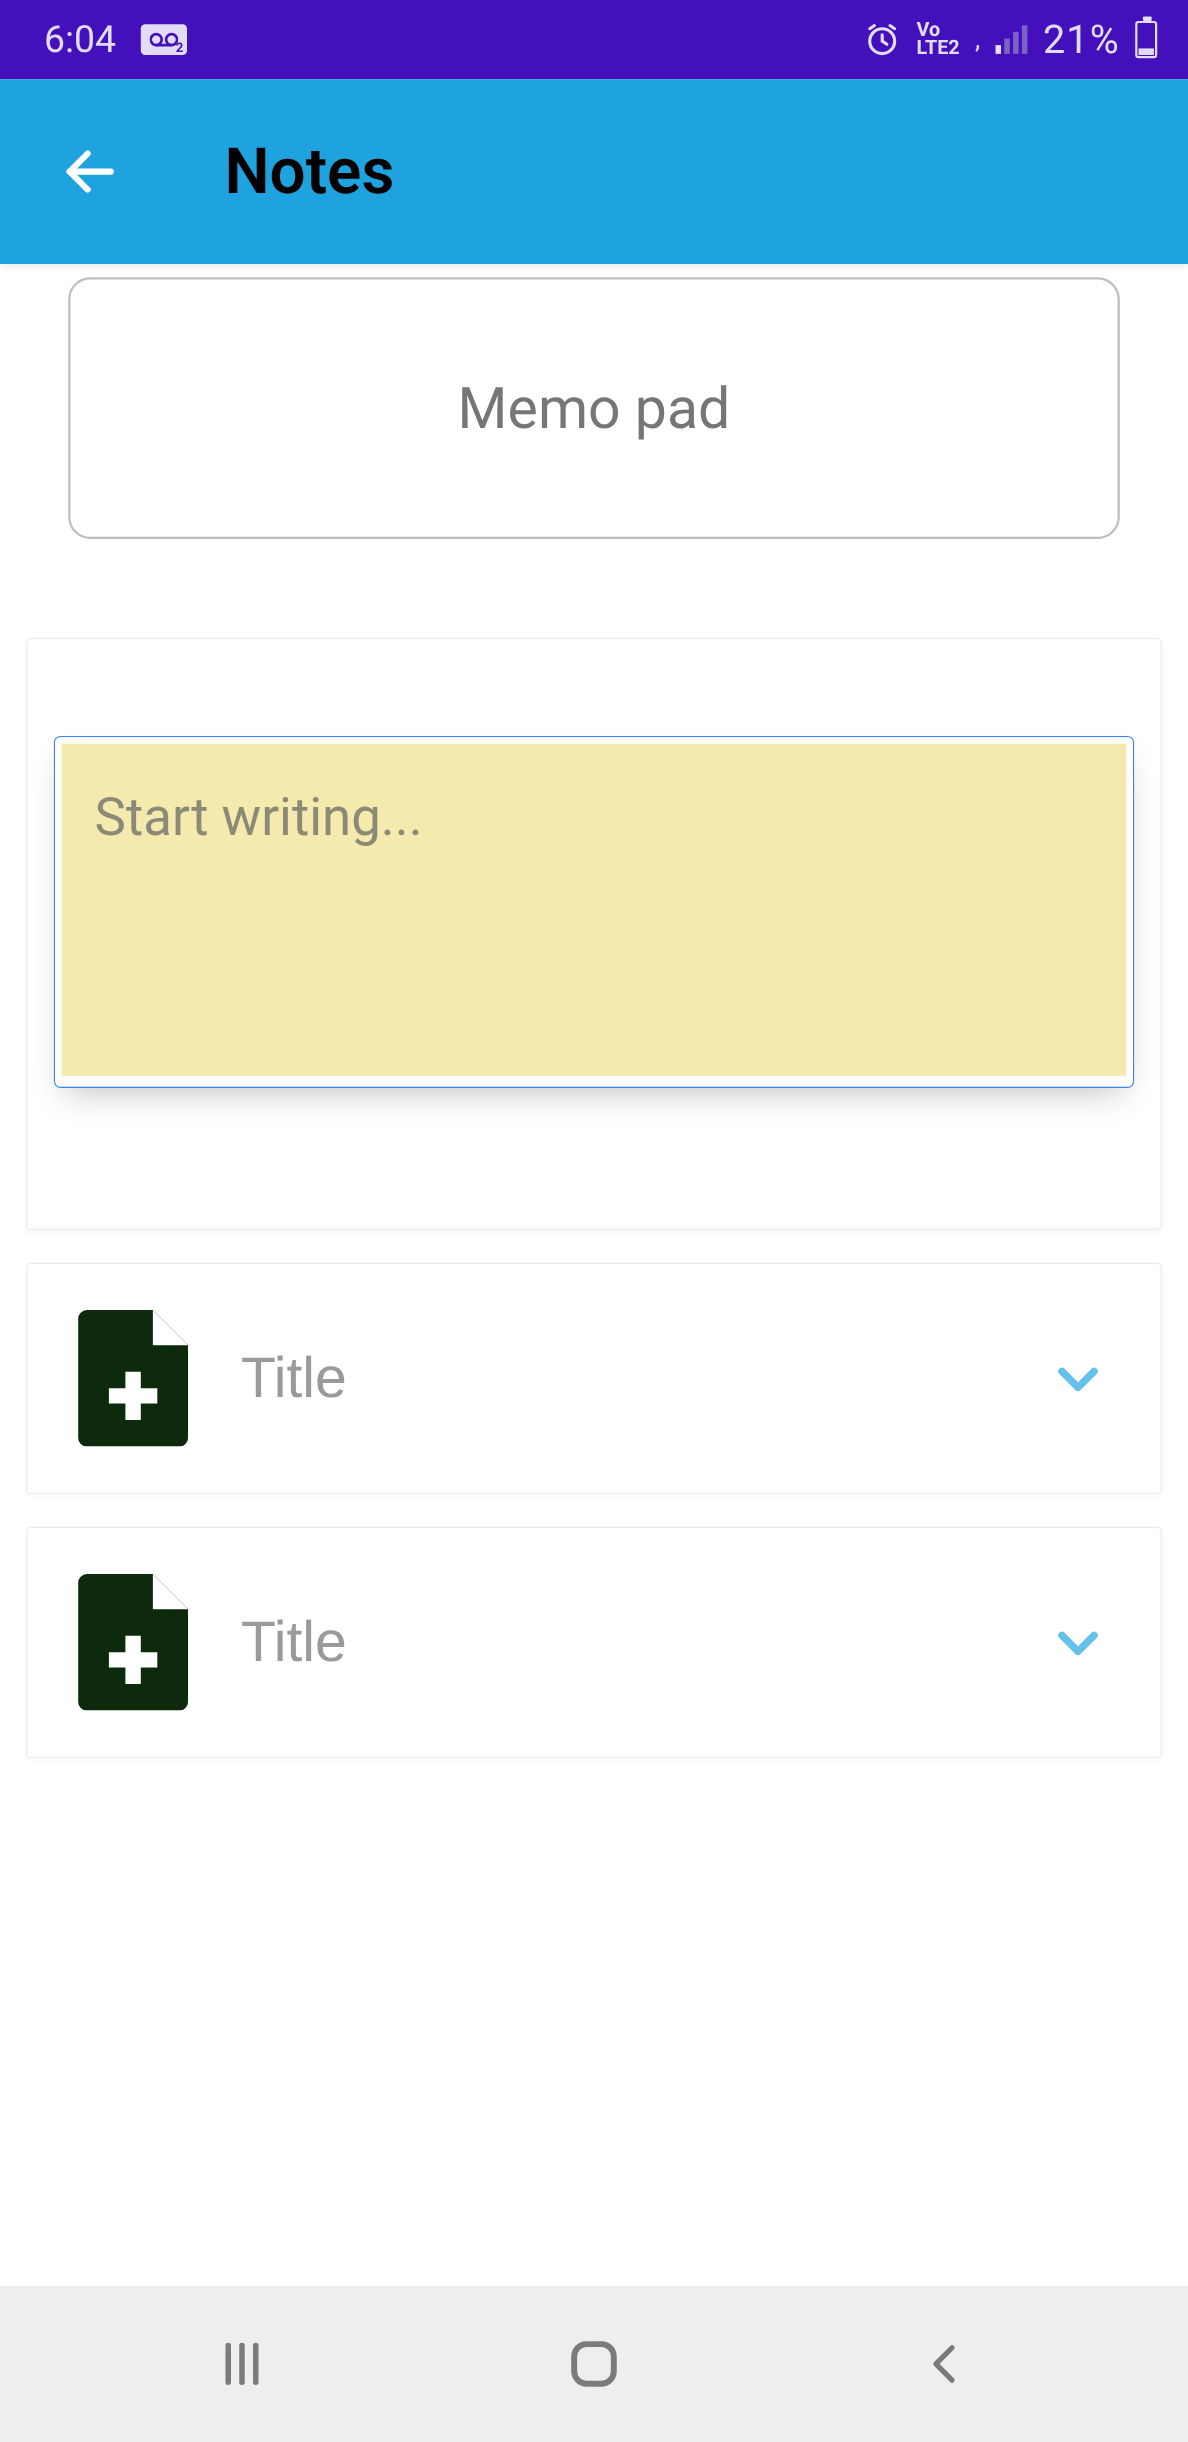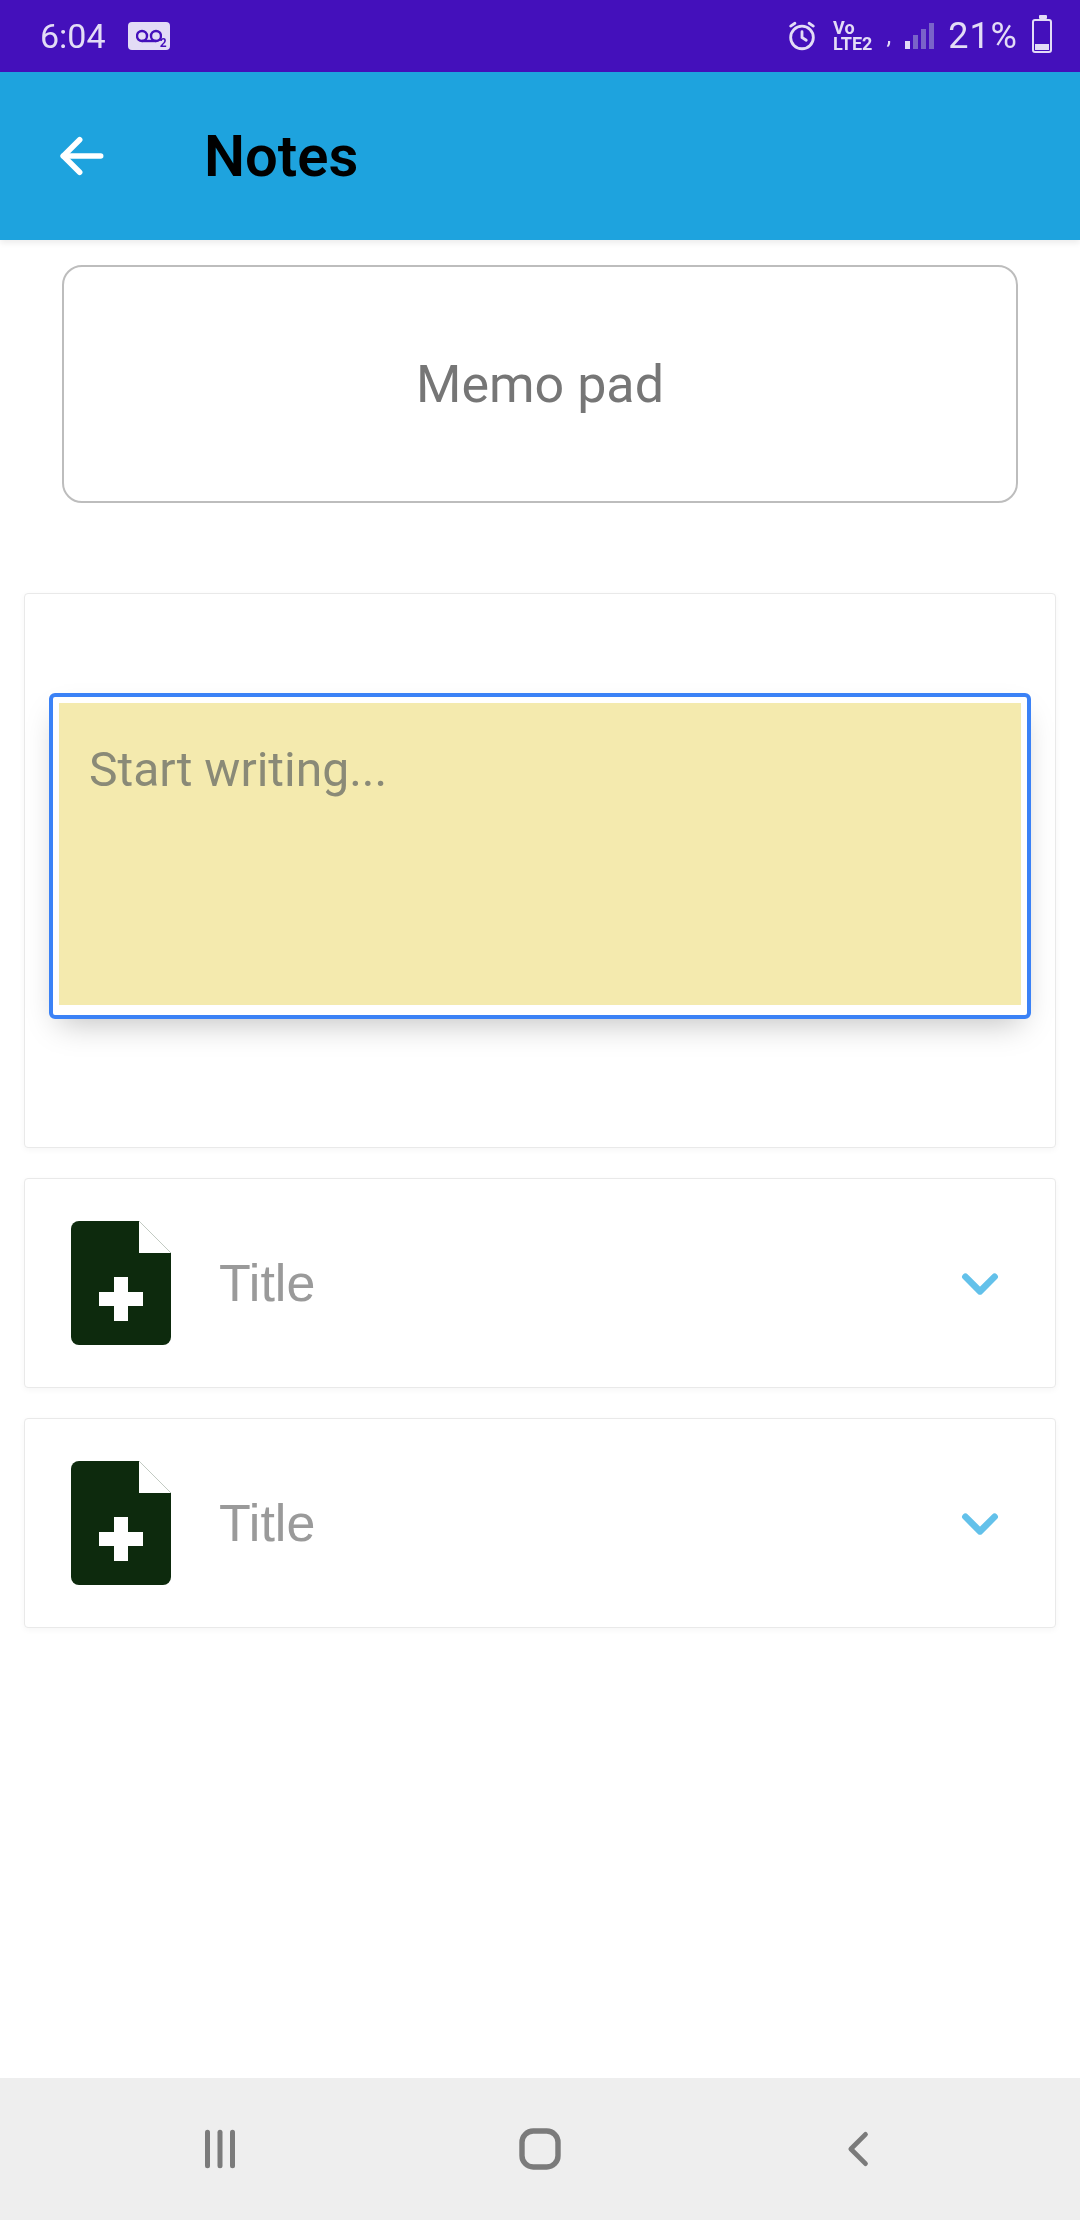--- a/index.html
+++ b/index.html
@@ -47,21 +47,21 @@
     gap: 90px;
     box-shadow: 0 3px 6px rgba(0,0,0,.08);
   }
   .back-btn { width: 64px; height: 64px; display:flex; align-items:center; justify-content:center; }
   .app-title { color: #000000; font-size: 58px; font-weight: 600; }
 
   
   .content { padding: 12px 24px 0 24px; }
 
   .memo-box {
-    margin: 13px 38px 0 38px;
+    margin: 0 38px 0 38px;
     height: 238px;
     border: 2px solid #bdbdbd;
     border-radius: 20px;
     display: flex;
     align-items: center;
     justify-content: center;
     font-size: 52px;
     color: #767676;
     background: #fff;
   }
@@ -87,22 +87,22 @@
     border: none;
     outline: none;
     font-size: 52px;
     color: #111;
     background: transparent;
   }
   .note-title-input::placeholder { color: #9a9a9a; }
   .chev { width: 58px; height: 58px; display:flex; align-items:center; justify-content:center; flex-shrink:0;}
 
   .note-body-wrap {
-    margin-top: 55px;
-    border: 4px solid #3b82f6;
+    margin-top: 44px;
+    border: 1px solid #3b82f6;
     border-radius: 6px;
     padding: 6px;
     box-shadow: 0 14px 30px -10px rgba(0,0,0,.25);
     margin-left: -22px;
     margin-right: -22px;
   }
   .note-body {
     background: #f4eaae;
     min-height: 302px;
     border: none;

